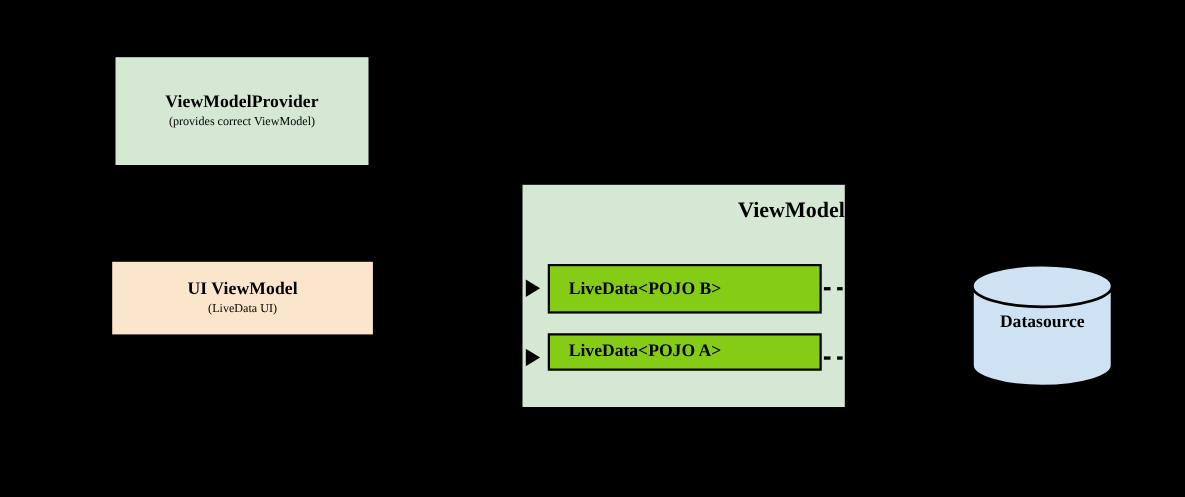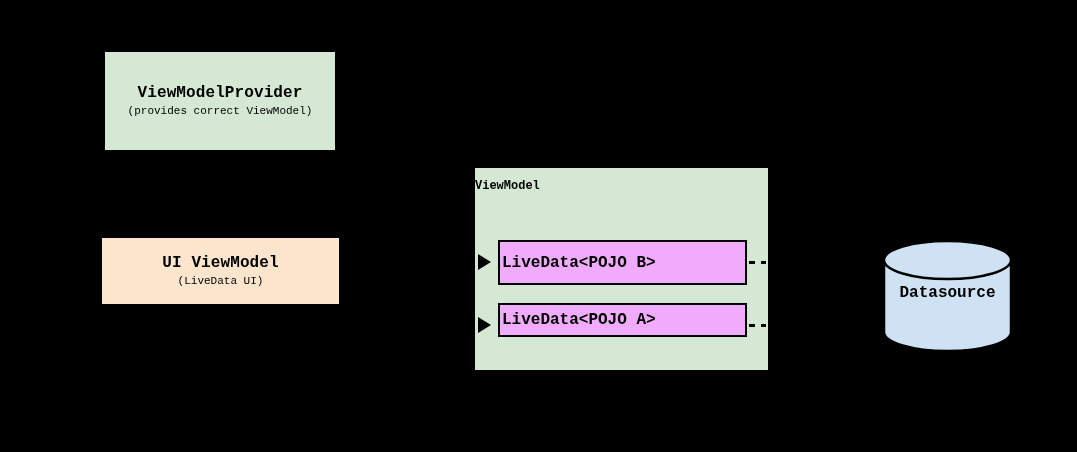--- a/index.html
+++ b/index.html
@@ -6,21 +6,21 @@
     margin: 0;
     padding: 0;
     background: #000000;
   }
   #canvas {
     position: relative;
     width: 1077px;
     height: 452px;
     background: #000000;
     overflow: hidden;
-    font-family: Liberation Mono, monospace;
+    font-family: Liberation Serif, serif;
     border-radius: 12px;
   }
 
   
   .node {
     position: absolute;
     box-sizing: border-box;
     display: flex;
     flex-direction: column;
     align-items: center;
@@ -66,35 +66,35 @@
     height: 202px;
     background: #d5e8d4;
     display: block;
     overflow: hidden;
   }
   #viewmodel .vm-title {
     position: absolute;
     left: 0;
     top: 11px;
     width: 100%;
-    text-align: left;
+    text-align: right;
     font-weight: bold;
-    font-size: 12px;
+    font-size: 20px;
     color: #000000;
   }
 
   
   .livedata {
     position: absolute;
     box-sizing: border-box;
-    background: #f0abfc;
+    background: #84cc16;
     border: 2.5px solid #000000;
     display: flex;
     align-items: center;
-    padding-left: 2px;
+    padding-left: 17px;
     font-weight: bold;
     font-size: 16px;
     color: #000000;
     white-space: nowrap;
   }
   #livedata-b { left: 23px; top: 72px; width: 249px; height: 45px; }
   #livedata-a { left: 23px; top: 135px; width: 249px; height: 34px; }
 
   
   .arrowhead {

